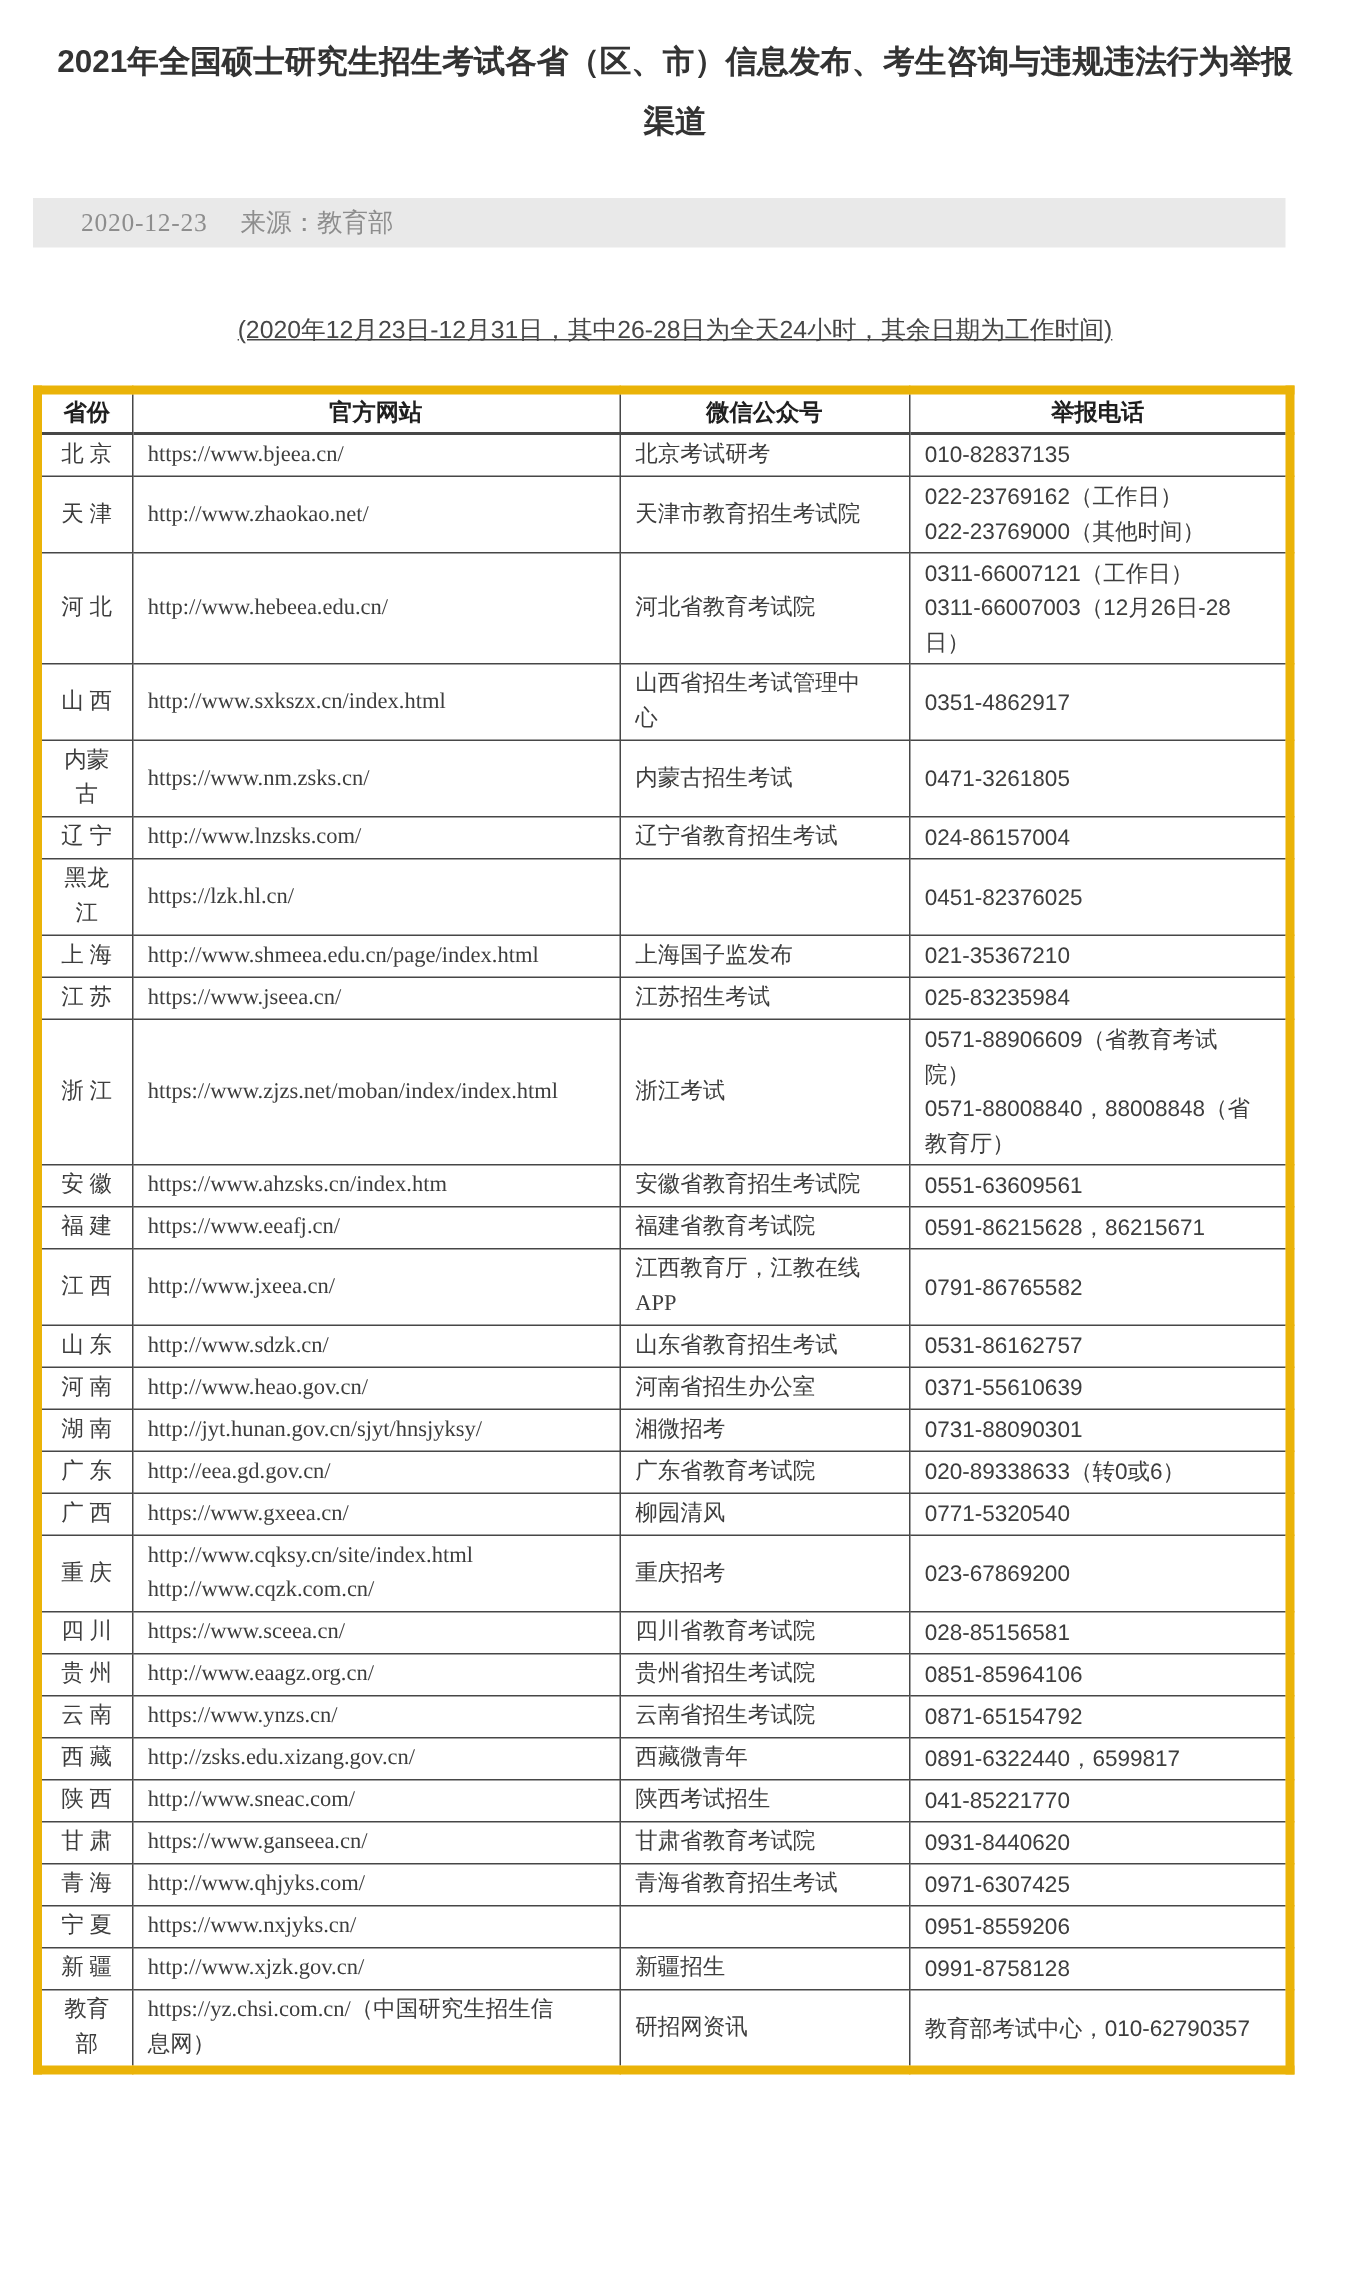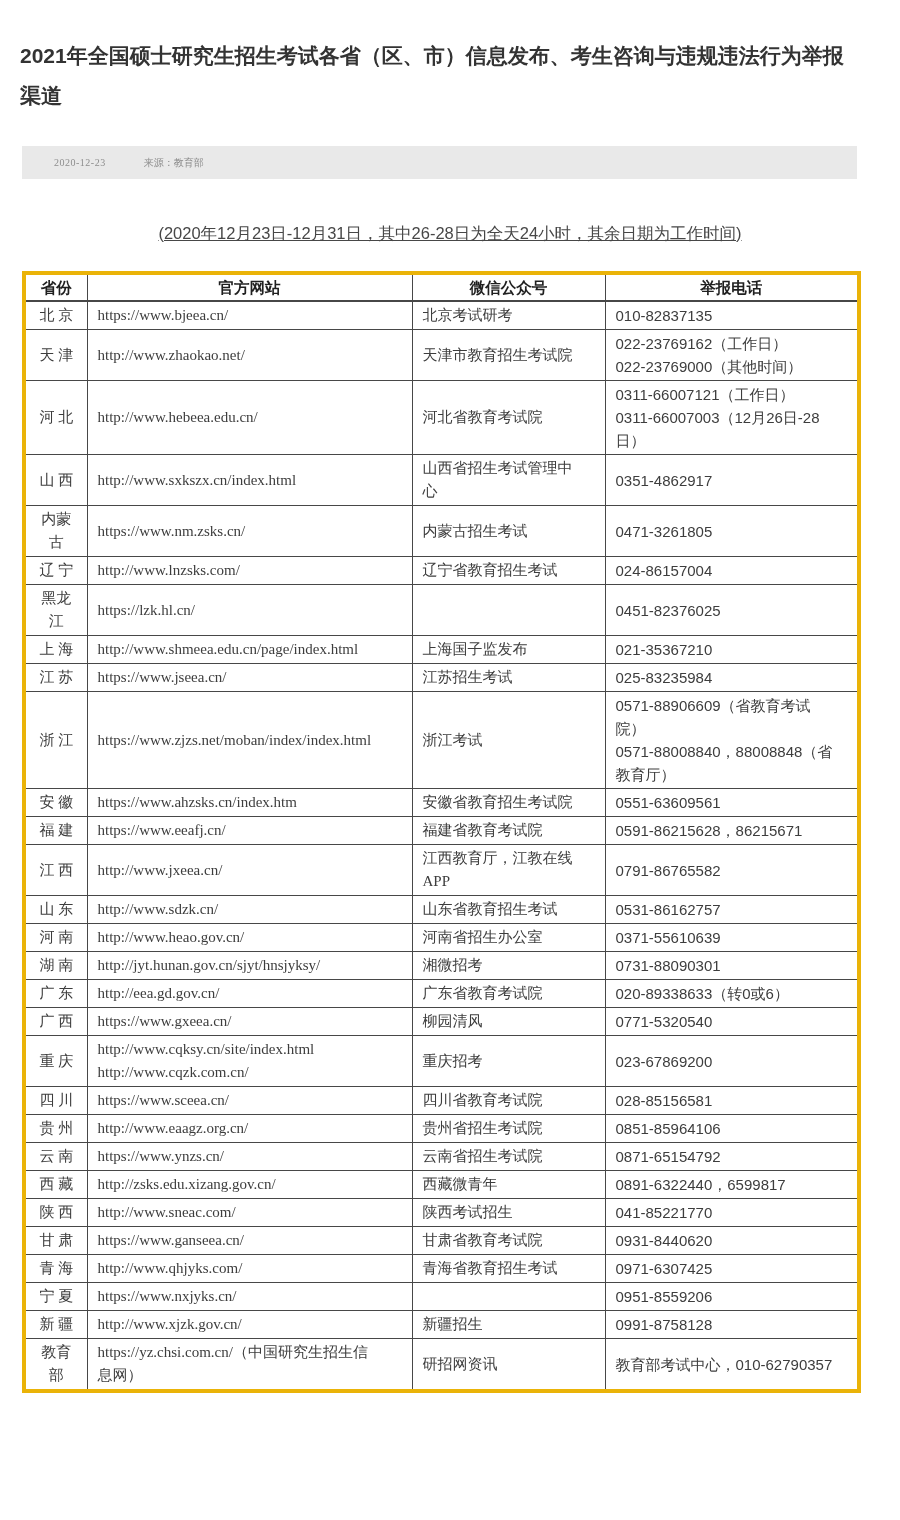--- a/index.html
+++ b/index.html
@@ -7,57 +7,57 @@
     margin: 0; padding: 0;
     width: 900px;
     background: #ffffff;
     font-family: "Liberation Sans", sans-serif;
     color: #333;
   }
   .page { width: 900px; min-height: 1520px; background: #fff; }
 
   .article-title {
     margin: 0 20px;
-    padding-top: 36px;
+    padding-top: 22px;
     font-size: 21px;
     line-height: 40px;
     font-weight: bold;
     color: #333333;
+    text-align: center;
     white-space: pre-line;
   }
 
   .meta-bar {
     margin: 30px 0 0 22px;
     width: 835px;
     height: 33px;
     background: #e9e9e9;
     display: flex;
     align-items: center;
     padding-left: 32px;
     font-family: "Liberation Serif", serif;
-    font-size: 10px;
+    font-size: 17px;
     color: #8d8d8d;
-    gap: 16px;
   }
   .meta-bar .meta-date { margin-right: 22px; letter-spacing: 0.5px; }
 
   .note-line {
     margin-top: 44px;
     text-align: center;
     font-size: 16.5px;
     color: #474747;
     text-decoration: underline;
   }
 
   table.channels {
     margin: 26px 0 0 22px;
     width: 835px;
     border-collapse: collapse;
     table-layout: fixed;
-    border: 4px solid #eab308;
+    border: 6px solid #eab308;
     padding-left: 12px;
   }
   table.channels th, table.channels td {
     border: 1px solid #474747;
     vertical-align: middle;
     white-space: pre-line;
     overflow: hidden;
   }
   table.channels th {
     font-size: 15.5px;

